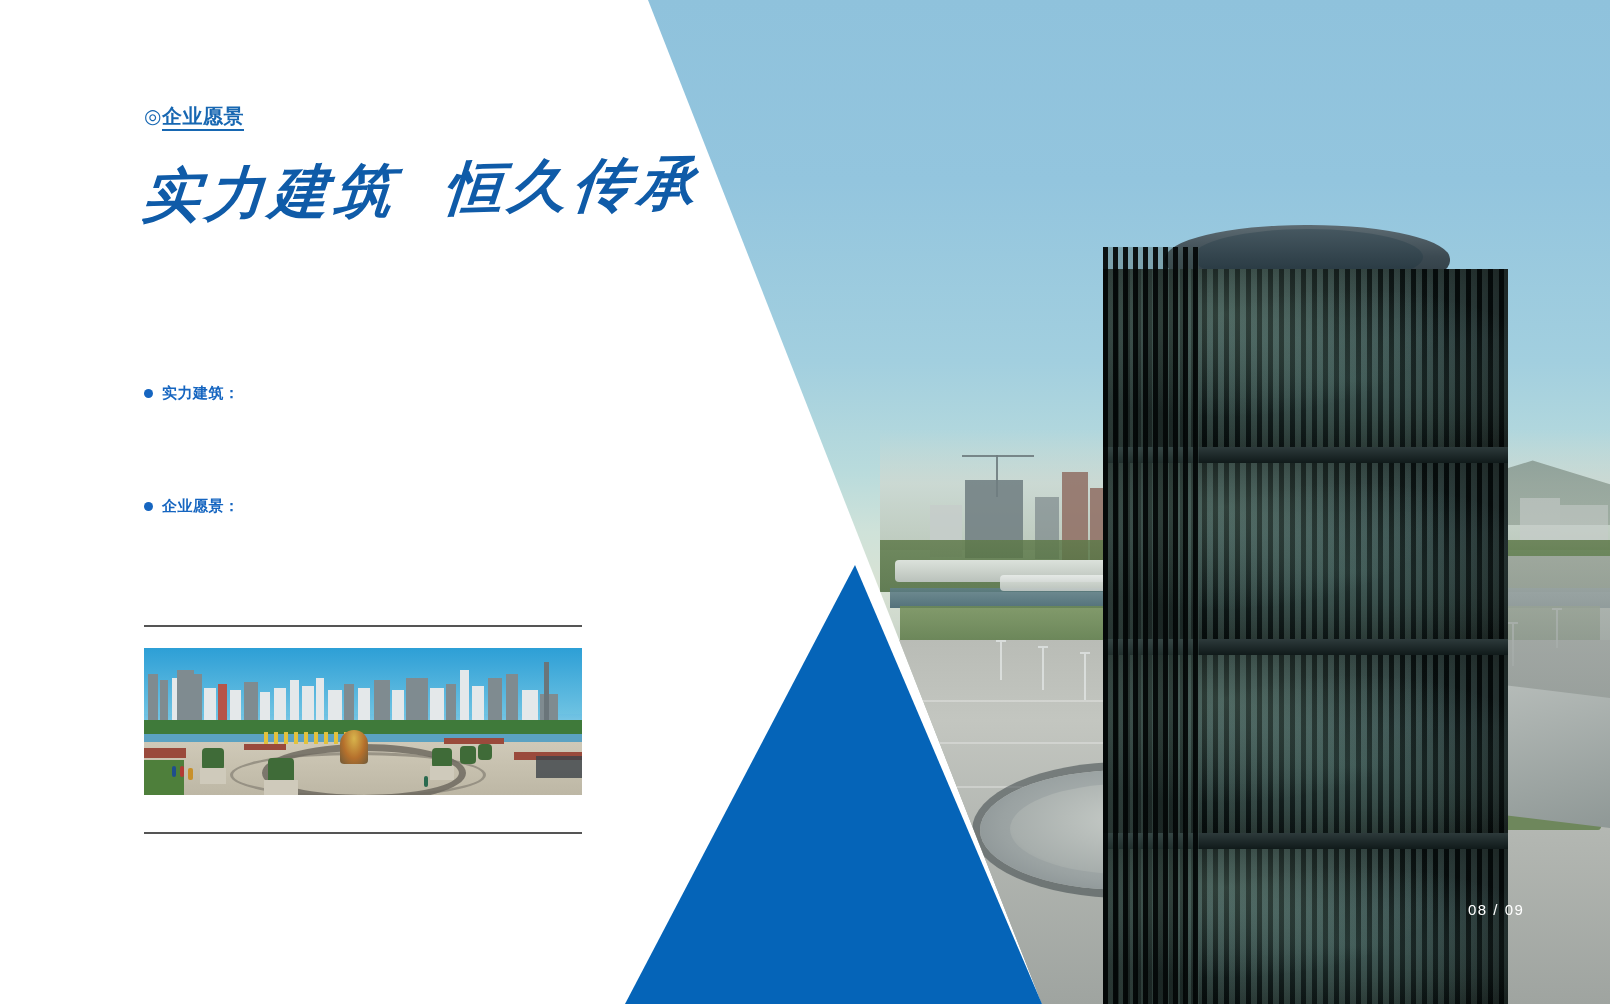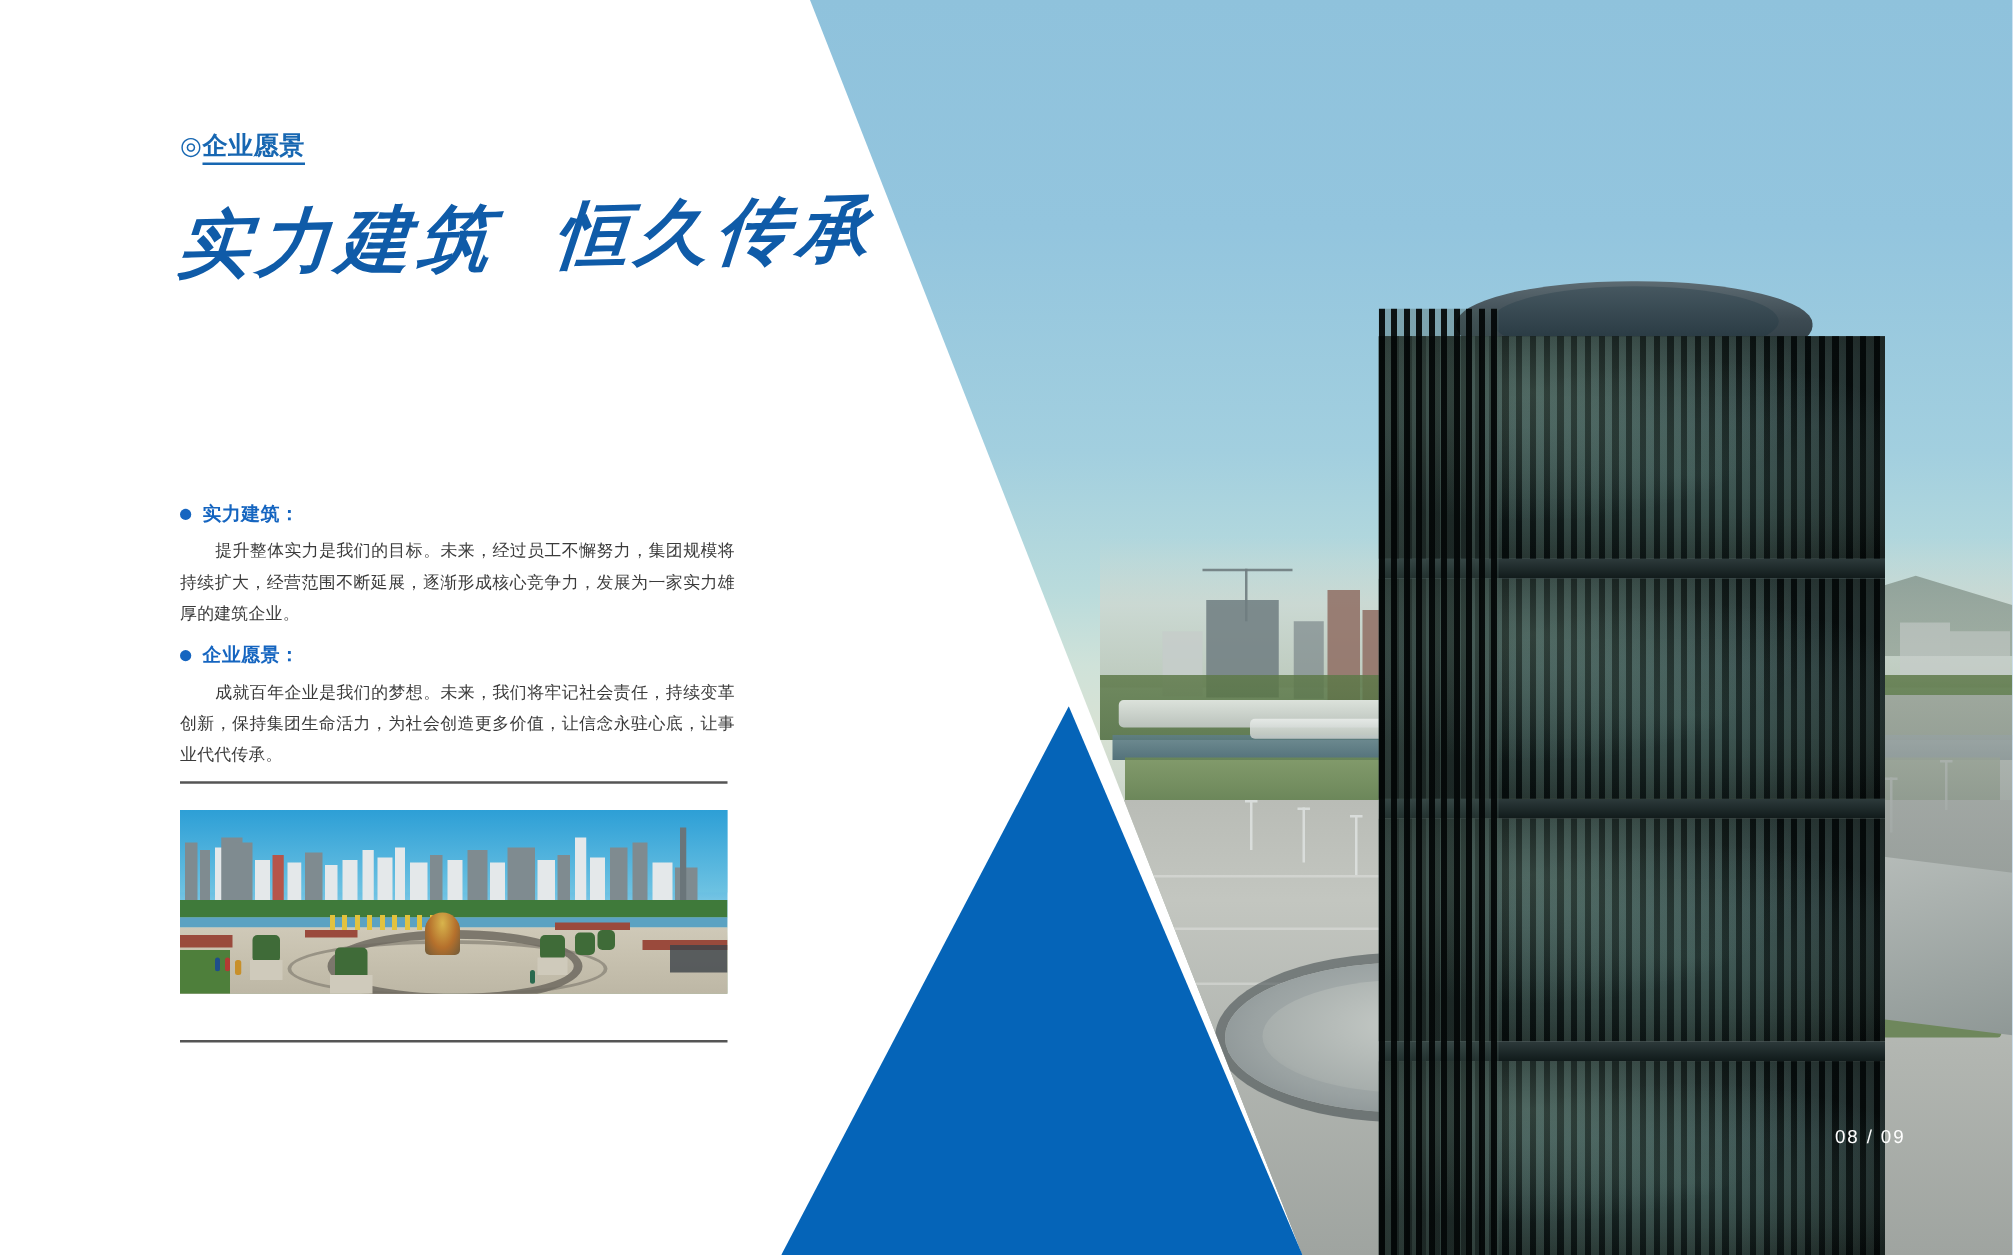--- a/index.html
+++ b/index.html
@@ -213,21 +213,20 @@
   .section { position: absolute; left: 144px; width: 444px; }
   .sec-head {
     font-size: 15px;
     font-weight: 700;
     color: #1565c0;
     letter-spacing: .5px;
     display: flex;
     align-items: center;
     gap: 9px;
     margin-bottom: 7px;
-    margin-top: 18px;
   }
   .bullet {
     width: 9px; height: 9px; border-radius: 50%;
     background: #1565c0;
     display: inline-block;
     flex: 0 0 auto;
   }
   .sec-body {
     font-size: 13.5px;
     line-height: 25px;
@@ -389,29 +388,27 @@
 
     <div class="calligraphy">
       <span>实力建筑</span><span class="gap"></span><span>恒久传承</span>
     </div>
 
     <div class="section" style="top:384px;">
       <div class="sec-head">
         <span class="bullet"></span>
         <span>实力建筑：</span>
       </div>
-      <div class="sec-body"><span class="indent"></span><span>提升整体实力是我们的目标。未来，经过员工不懈努力，集团规模将持续扩大，经营范围不断延展，逐渐形成核心竞争力，发展为一家实力雄厚的建筑企业。</span></div>
     </div>
 
     <div class="section" style="top:497px;">
       <div class="sec-head">
         <span class="bullet"></span>
         <span>企业愿景：</span>
       </div>
-      <div class="sec-body"><span class="indent"></span><span>成就百年企业是我们的梦想。未来，我们将牢记社会责任，持续变革创新，保持集团生命活力，为社会创造更多价值，让信念永驻心底，让事业代代传承。</span></div>
     </div>
 
     <div class="rule" style="top:625px;"></div>
 
     <div class="thumb">
       <div class="thumb-sky"></div>
 
       <div class="thumb-skyline dark" style="left:4px;top:26px;width:10px;height:54px;"></div>
       <div class="thumb-skyline dark" style="left:16px;top:32px;width:8px;height:48px;"></div>
       <div class="thumb-skyline" style="left:28px;top:30px;width:7px;height:50px;"></div>

